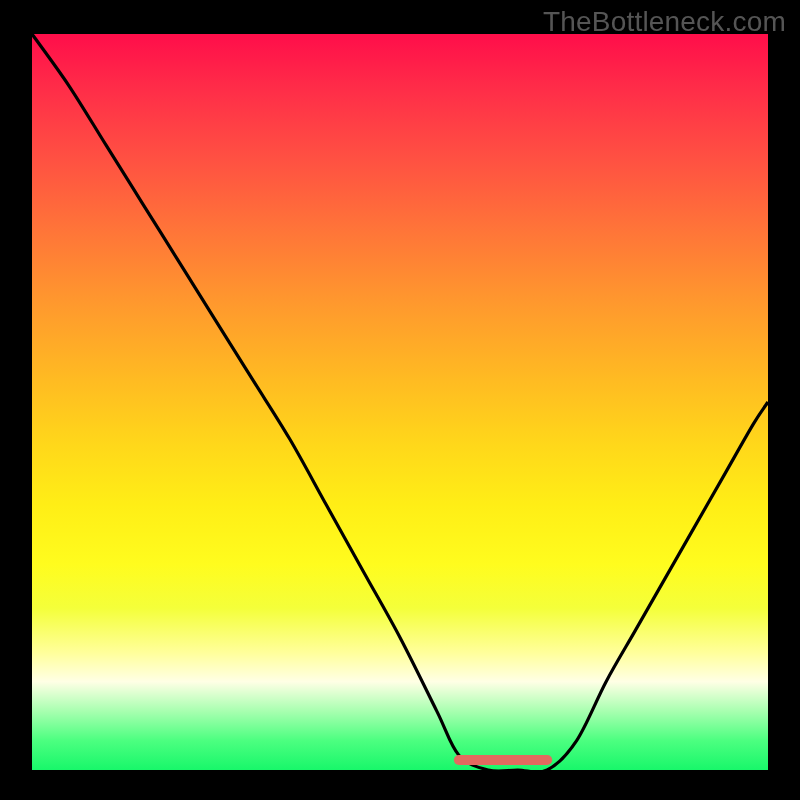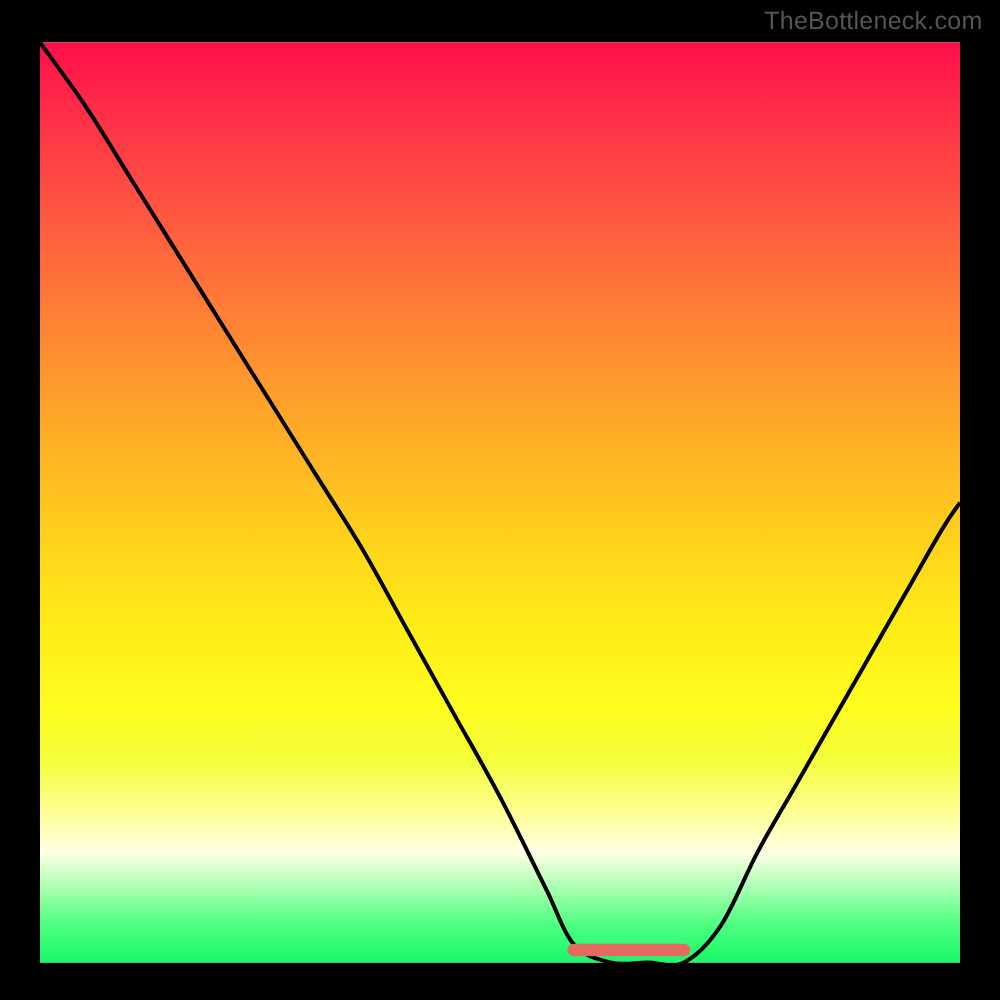--- a/index.html
+++ b/index.html
@@ -8,21 +8,21 @@
     position: relative;
     width: 800px;
     height: 800px;
     background: #000;
   }
   .watermark {
     position: absolute;
     top: 6px;
     right: 14px;
     font-family: Arial, Helvetica, sans-serif;
-    font-size: 20px;
+    font-size: 28px;
     color: #555;
     font-weight: 500;
     letter-spacing: 0.2px;
   }
   .plot {
     position: absolute;
     left: 32px;
     top: 34px;
     width: 736px;
     height: 736px;

